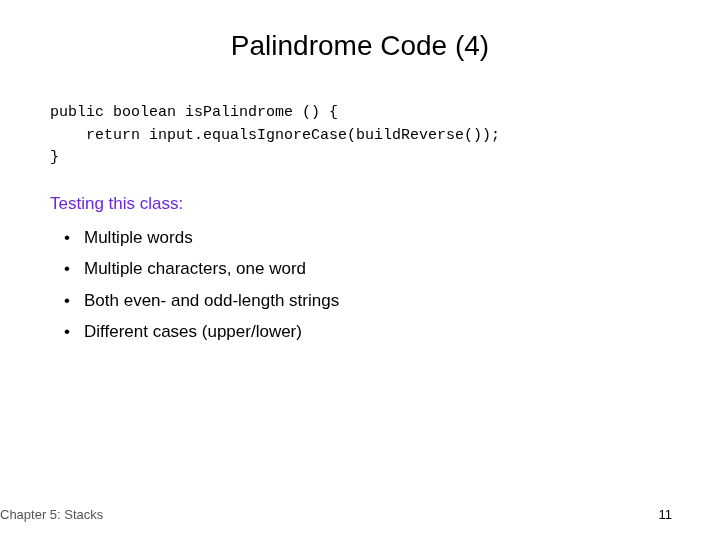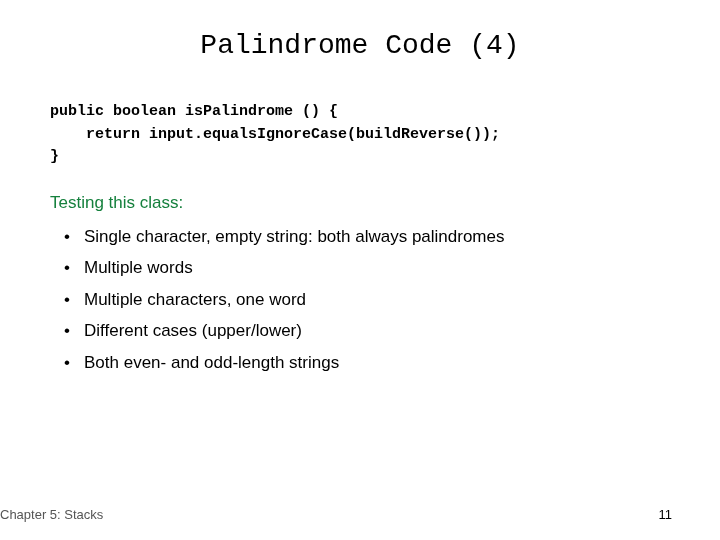--- a/index.html
+++ b/index.html
@@ -26,36 +26,34 @@
       position: relative;
     }
 
     .title {
       text-align: center;
       font-size: 28px;
       font-weight: normal;
       color: #000000;
       margin-bottom: 30px;
       padding-bottom: 10px;
-      font-family: Liberation Mono, monospace;
     }
 
     .code-block {
       font-family: 'Courier New', Courier, monospace;
       font-size: 15px;
       line-height: 1.5;
       color: #000000;
       margin-bottom: 24px;
       white-space: pre;
-      font-weight: bold;
     }
 
     .testing-label {
       font-size: 17px;
-      color: #15803d;
+      color: #6d28d9;
       margin-bottom: 8px;
     }
 
     .bullet-list {
       list-style: none;
       padding: 0;
       margin: 0 0 0 10px;
     }
 
     .bullet-list li {
@@ -105,25 +103,24 @@
 
   <h1 class="title">Palindrome Code (4)</h1>
 
   <pre class="code-block">public boolean isPalindrome () {
     return input.equalsIgnoreCase(buildReverse());
 }</pre>
 
   <p class="testing-label">Testing this class:</p>
 
   <ul class="bullet-list">
-    <li>Single character, empty string: both always palindromes</li>
     <li>Multiple words</li>
     <li>Multiple characters, one word</li>
+    <li>Both even- and odd-length strings</li>
     <li>Different cases (upper/lower)</li>
-    <li>Both even- and odd-length strings</li>
   </ul>
 
   <div class="footer">
     <span class="footer-text">Chapter 5: Stacks</span>
     <span class="footer-page">11</span>
   </div>
 
 </div>
 
 </body></html>

